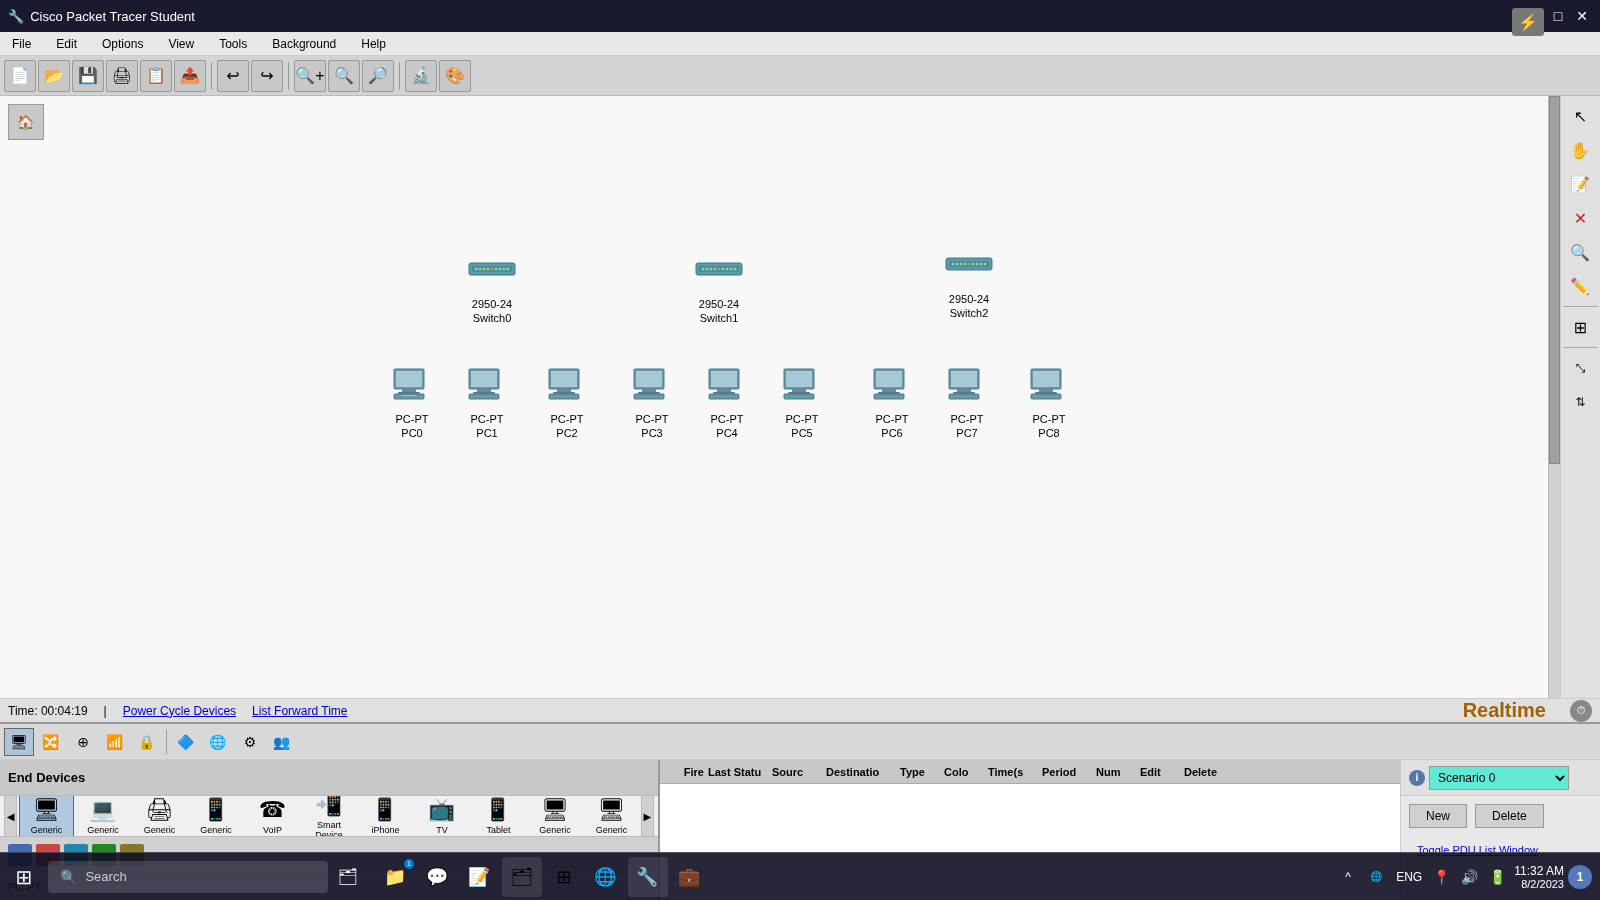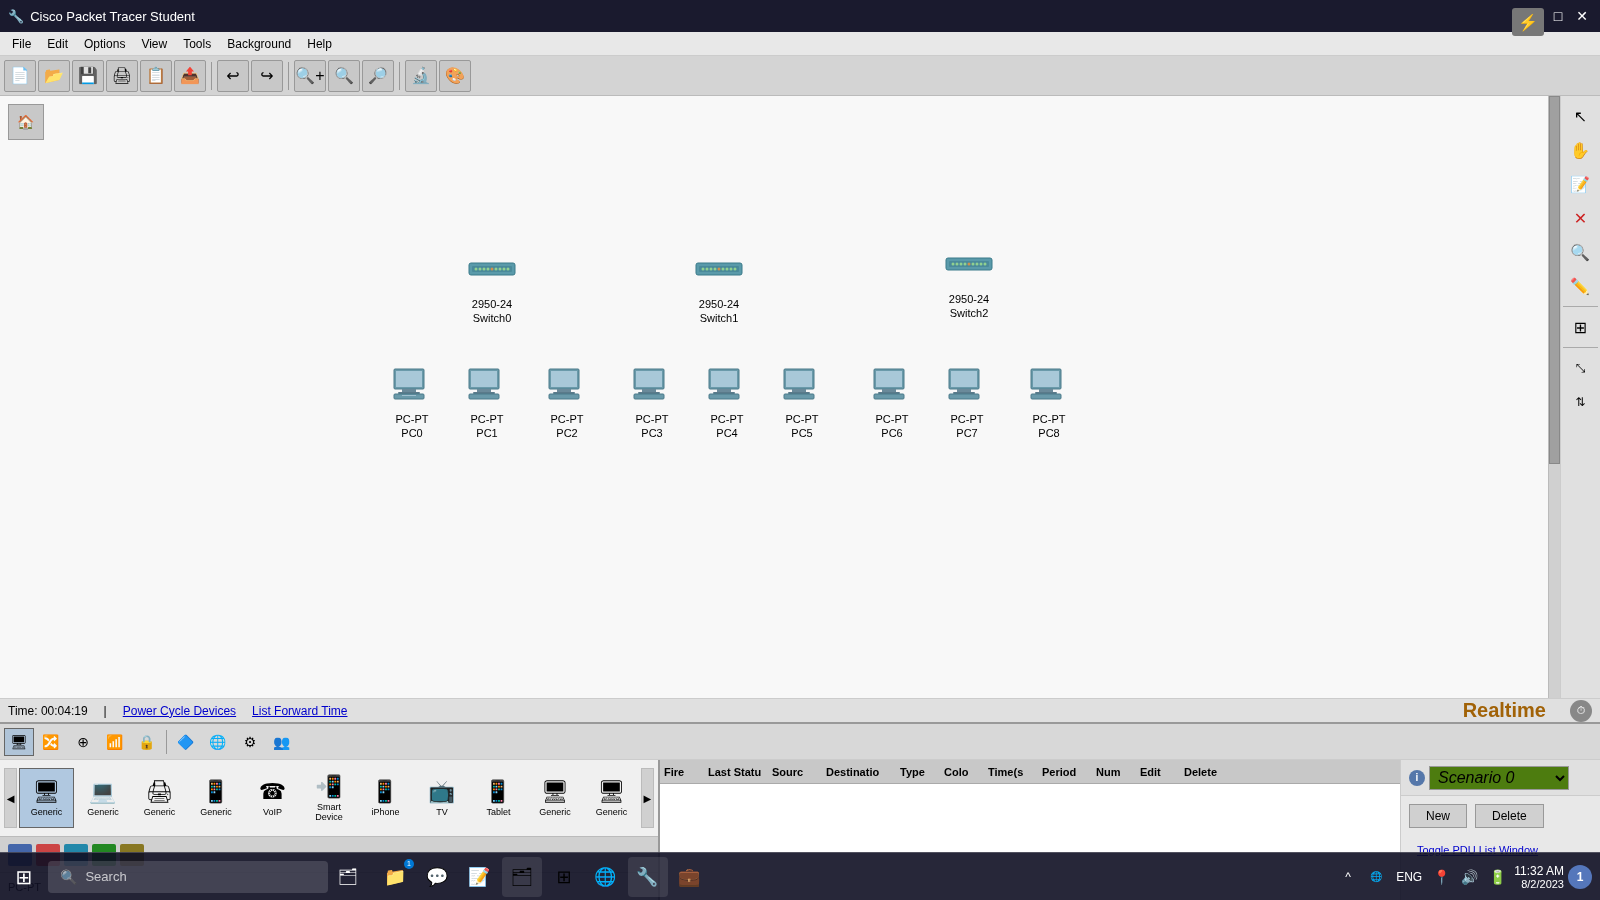--- a/index.html
+++ b/index.html
@@ -27,21 +27,21 @@
       display: flex; align-items: center; justify-content: center;
     }
 
     
     #menu-bar {
       background: #e8e8e8;
       height: 24px;
       display: flex;
       align-items: center;
       padding: 0 4px;
-      gap: 0;
+      gap: 9px;
       border-bottom: 1px solid #ccc;
     }
     .menu-item {
       padding: 2px 8px;
       cursor: pointer;
       font-size: 12px;
     }
 
     
     #toolbar {
@@ -292,24 +292,23 @@
     
     #bottom-right {
       flex: 1;
       display: flex;
       flex-direction: column;
     }
     .scenario-select {
       height: 24px;
       padding: 0 4px;
       border: 1px solid #999;
-      background: #4d7c0f;
-      font-size: 16px;
+      background: #5eead4;
+      font-size: 12px;
       min-width: 140px;
-      font-style: italic;
     }
     .scenario-btn {
       padding: 4px 16px;
       background: #d0d0d0;
       border: 1px solid #999;
       cursor: pointer;
       font-size: 12px;
     }
 
     #toggle-pdu {
@@ -713,20 +712,23 @@
     <div class="cat-icon">🔷</div>
     <div class="cat-icon">🌐</div>
     <div class="cat-icon">⚙</div>
     <div class="cat-icon">👥</div>
   </div>
 
   <div id="bottom-main">
 
     <div id="bottom-left">
 
+      <div id="end-devices-label">
+        <span>End Devices</span>
+      </div>
 
       <div id="device-icons-row">
         <div class="scroll-arrow">◀</div>
 
         <div class="device-thumb selected">
           <div class="device-thumb-icon">🖥</div>
           <div style="font-size:9px;">Generic</div>
         </div>
         <div class="device-thumb">
           <div class="device-thumb-icon">💻</div>
@@ -784,21 +786,21 @@
         <span>PC-PT</span>
       </div>
     </div>
 
     <div id="bottom-right">
 
       <div style="display:flex; flex-direction:row; height:100%;">
         <div style="flex:1; display:flex; flex-direction:column;">
 
           <div style="background:#c8c8c8; height:24px; display:flex; align-items:center; padding:0 4px; gap:4px; font-size:11px; font-weight:bold; border-bottom:1px solid #aaa;">
-            <span style="width:40px;">Fire</span>
+            <span style="width:40px;text-align:right;">Fire</span>
             <span style="width:60px;">Last Statu</span>
             <span style="width:50px;">Sourc</span>
             <span style="width:70px;">Destinatio</span>
             <span style="width:40px;">Type</span>
             <span style="width:40px;">Colo</span>
             <span style="width:50px;">Time(s</span>
             <span style="width:50px;">Period</span>
             <span style="width:40px;">Num</span>
             <span style="width:40px;">Edit</span>
             <span style="width:50px;">Delete</span>

